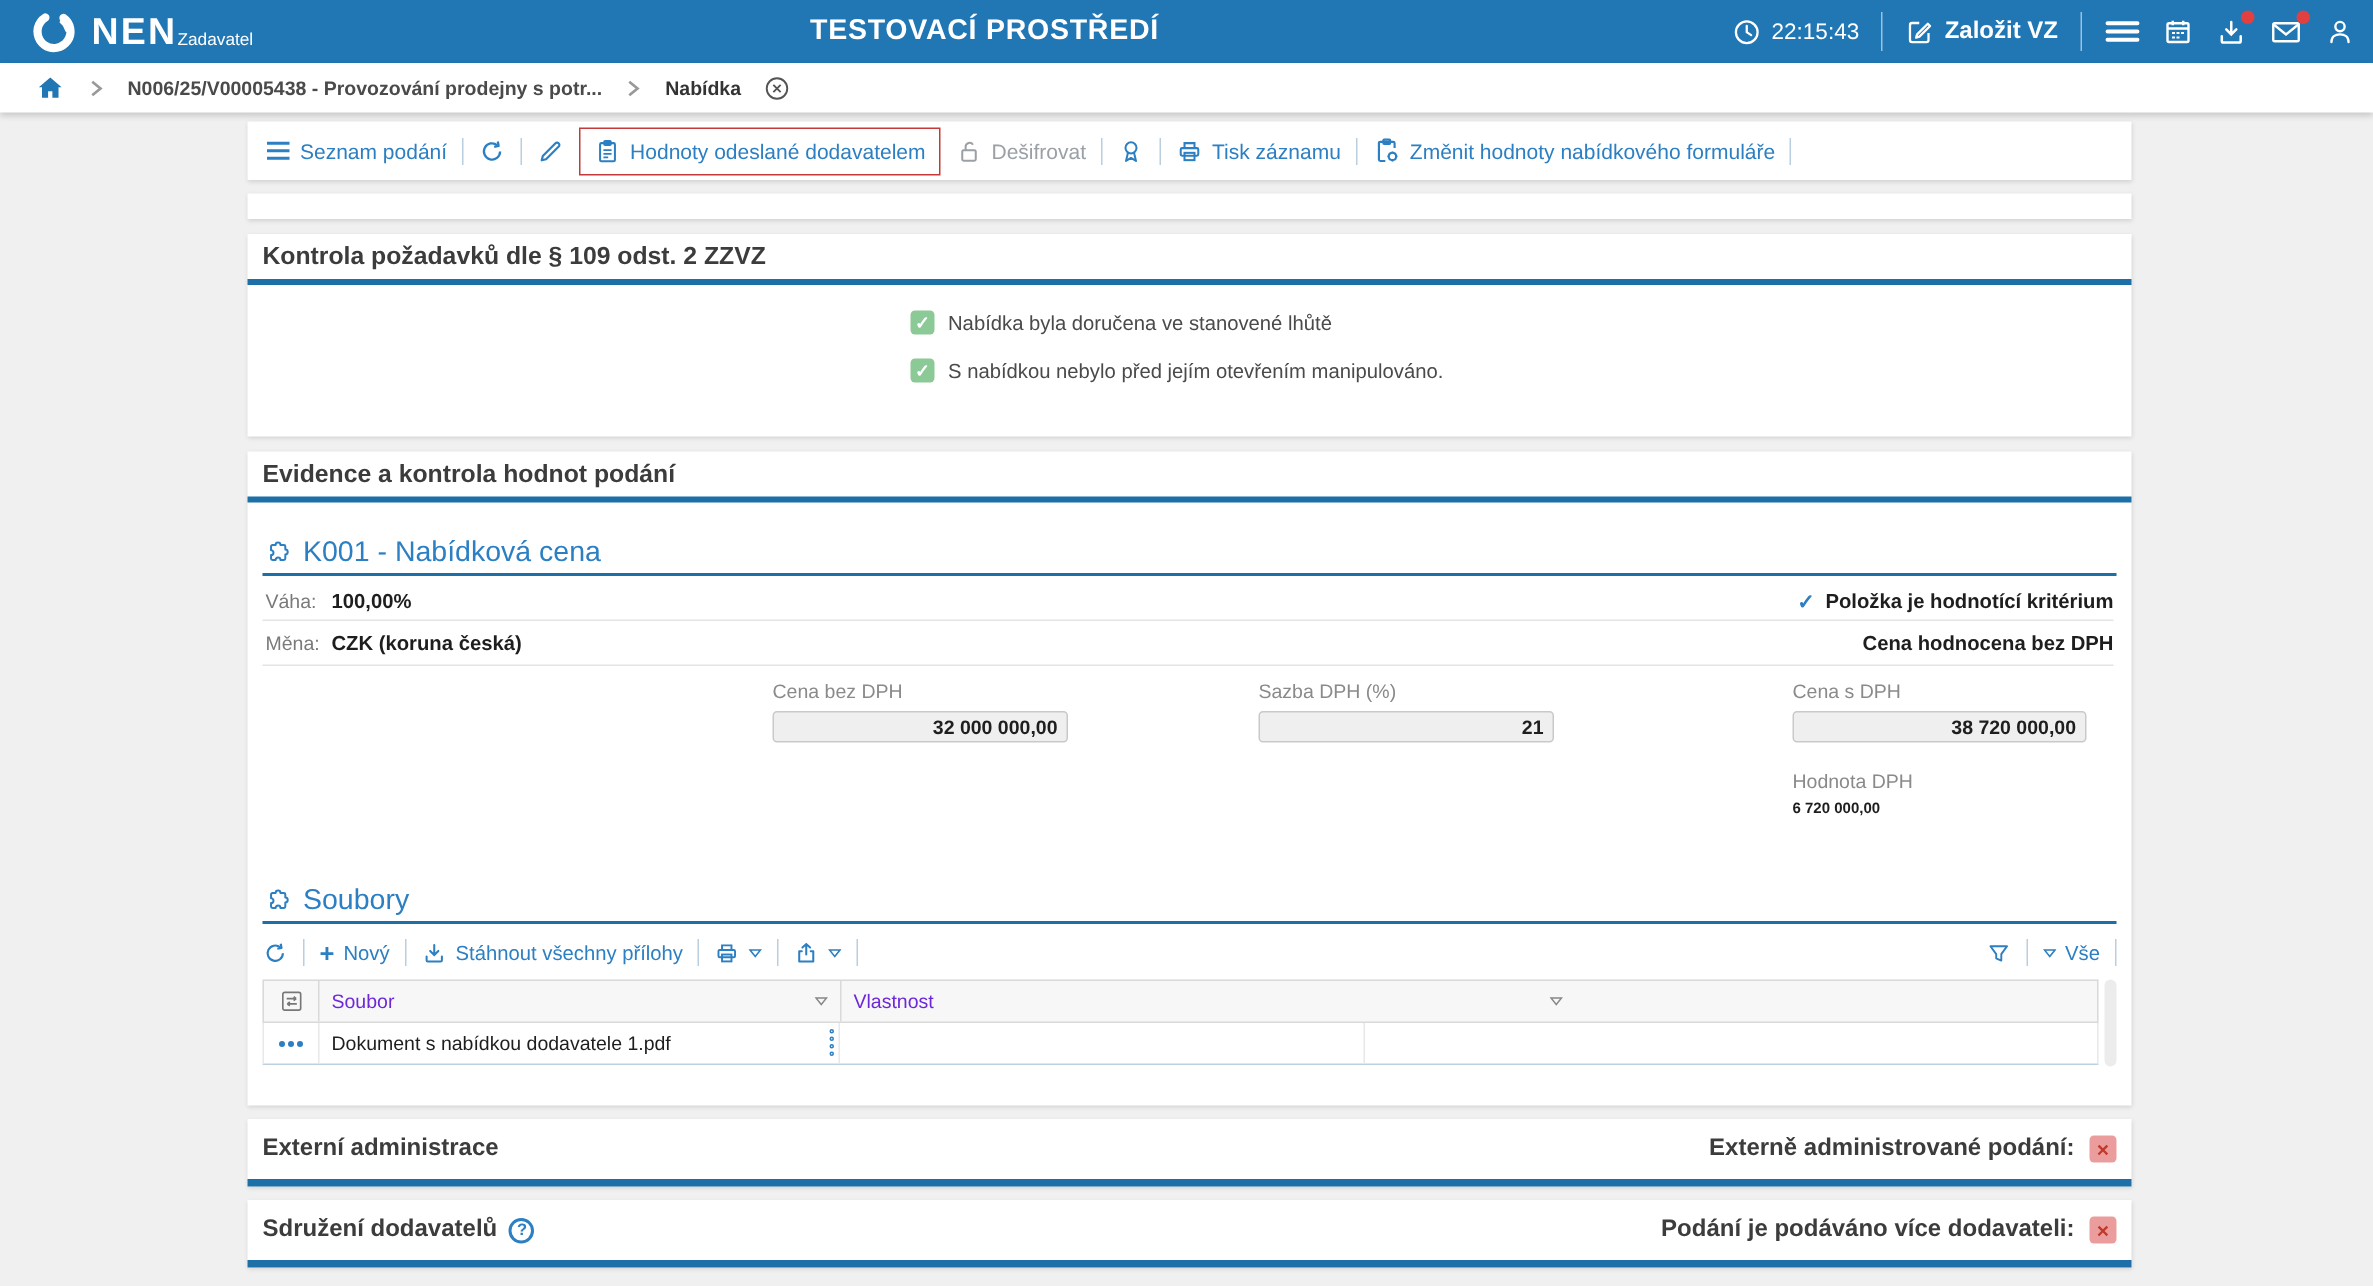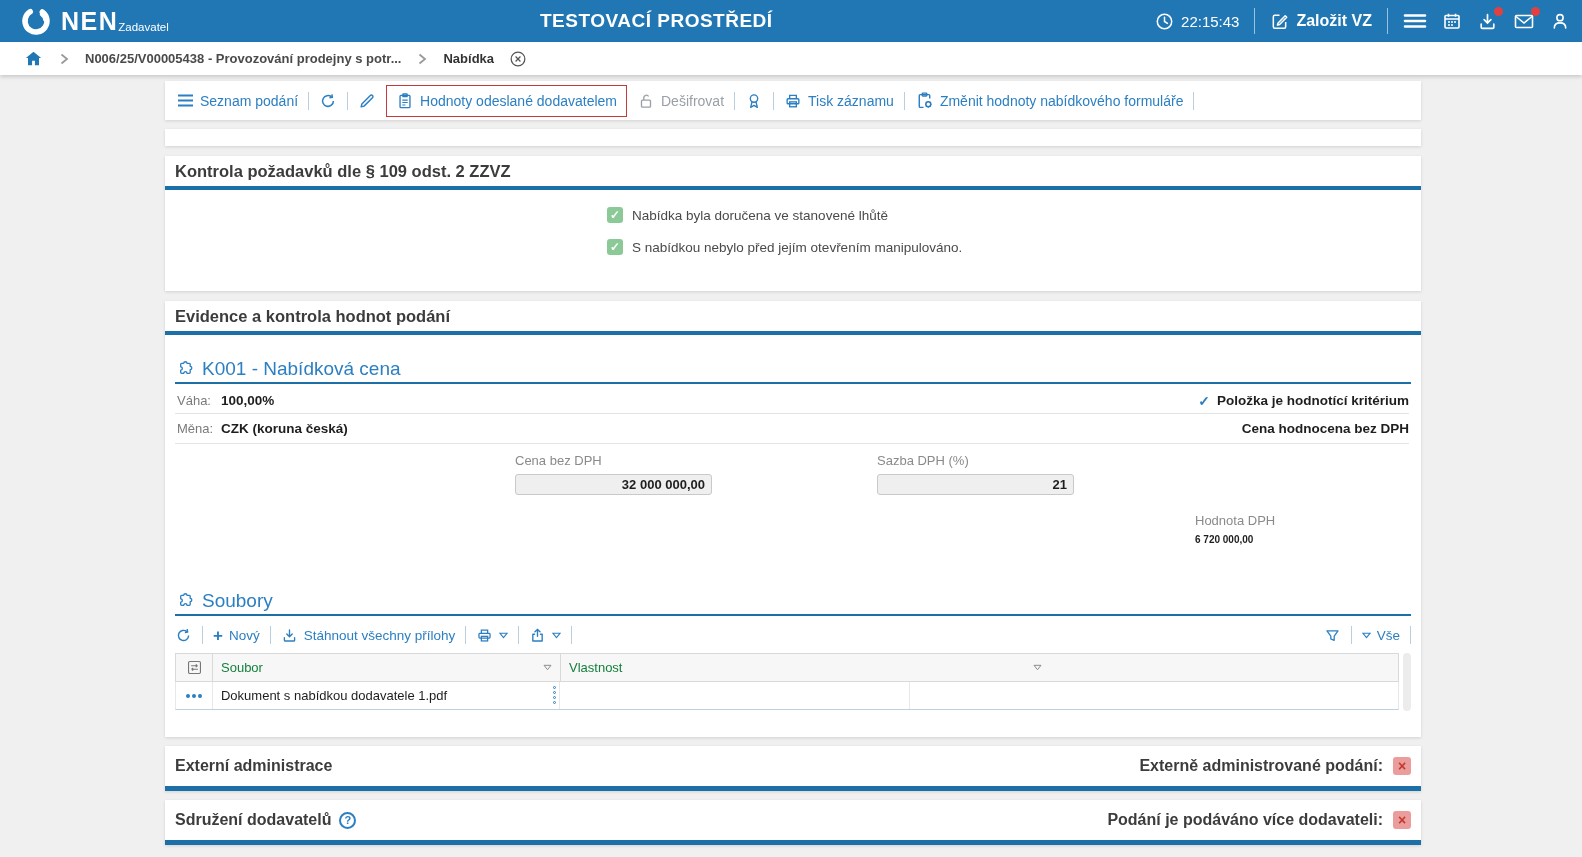--- a/index.html
+++ b/index.html
@@ -66,32 +66,32 @@
   .blue-check{color:#2b7fc2;font-size:14px;font-weight:bold}
 
   .field{position:absolute;top:152px}
   .field-label{font-size:13px;color:#8a8a8a;margin-bottom:6px}
   .field-box{height:21px;background:#efefef;border:1px solid #c9c9c9;border-radius:3px;font-size:13px;font-weight:bold;color:#1e1e1e;display:flex;align-items:center;justify-content:flex-end;padding:0 6px}
   .select-box{justify-content:flex-start;gap:6px;cursor:pointer}
   .select-box .sel-txt{flex:1;text-align:left}
   .chev{font-size:10px;color:#555}
   #field-zpusob{left:10px;width:200px}
   #field-cenabez{left:350px;width:197px}
-  #field-sazba{left:712px;width:197px}
+  #field-sazba{left:674px;width:197px}
   #field-cenas{left:1030px;width:196px}
   #hodnota-dph{position:absolute;left:1030px;top:212px}
   .plain-value{font-size:10px;font-weight:bold;color:#1e1e1e;margin-top:5px}
 
   #soubory-toolbar{position:absolute;left:10px;right:10px;top:321px;height:26px;display:flex;align-items:center;gap:10px;color:var(--link-blue);font-size:13.5px}
   .tb-plus{font-size:17px;font-weight:bold;line-height:1}
   .tri{display:inline-flex}
   .right-tools{margin-left:auto;display:flex;align-items:center;gap:10px}
 
   .grid{position:absolute;left:10px;top:352px;width:1224px;font-size:13px}
-  .grid-head{display:flex;height:29px;background:#f7f7f7;border:1px solid #d9d9d9;color:#15803d}
+  .grid-head{display:flex;height:29px;background:#f7f7f7;border:1px solid #d9d9d9;color:#6d28d9}
   .gh-cell{display:flex;align-items:center;padding:0 8px;border-right:1px solid #d9d9d9}
   .gh-cell:last-child{border-right:none}
   .gh-label{flex:1}
   .grid-row{display:flex;height:28px;border-bottom:1px solid #bcd2e2;border-left:1px solid #e8e8e8;border-right:1px solid #e8e8e8;color:#1e1e1e;background:#fff}
   .gr-cell{display:flex;align-items:center;padding:0 8px;border-right:1px solid #e8e8e8;position:relative}
   .gr-cell:last-child{border-right:none}
   .c0{width:37px;justify-content:center}
   .c1{width:348px}
   .c2{width:350px}
   .c3{width:489px}
@@ -347,20 +347,24 @@
     </div>
 
     <div class="field" id="field-cenabez">
       <div class="field-label">Cena bez DPH</div>
       <div class="field-box">32 000 000,00</div>
     </div>
     <div class="field" id="field-sazba">
       <div class="field-label">Sazba DPH (%)</div>
       <div class="field-box">21</div>
     </div>
+    <div class="field" id="field-cenas">
+      <div class="field-label">Cena s DPH</div>
+      <div class="field-box">38 720 000,00</div>
+    </div>
 
     <div id="hodnota-dph">
       <div class="field-label">Hodnota DPH</div>
       <div class="plain-value">6 720 000,00</div>
     </div>
 
     <div class="sub-head" id="soubory-head">
       <span class="icon">
         <svg width="19" height="19" viewBox="0 0 20 20" fill="none" stroke="#2b7fc2" stroke-width="1.4" stroke-linejoin="round">
           <path d="M7 3.5h2.2a1.7 1.7 0 1 1 3.4 0H15a1 1 0 0 1 1 1v2.2a1.7 1.7 0 1 1 0 3.4V13a1 1 0 0 1-1 1h-2.4a1.7 1.7 0 1 0-3.4 0H7a1 1 0 0 1-1-1v-2.4a1.7 1.7 0 1 0 0-3.4V4.5a1 1 0 0 1 1-1z"></path>

